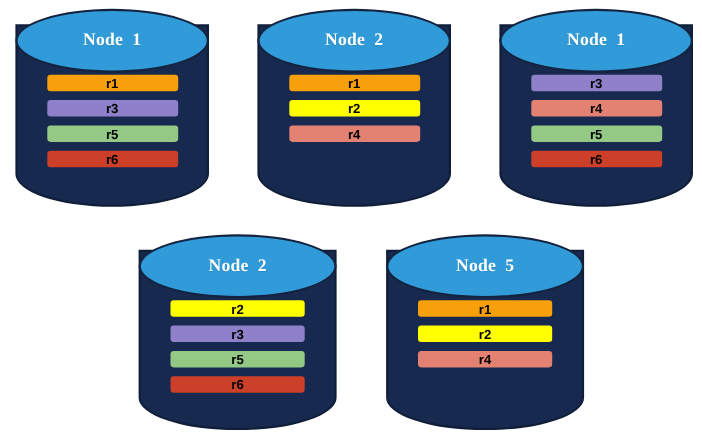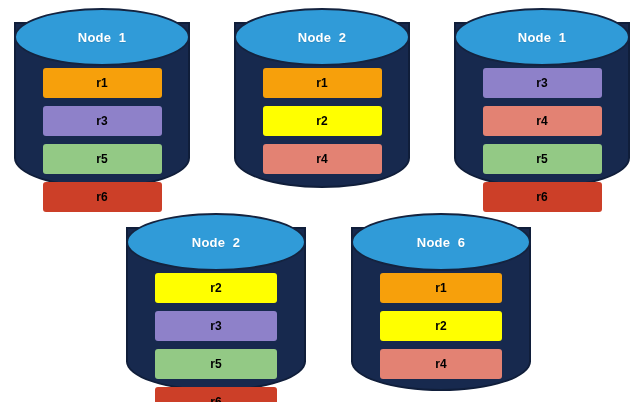--- a/index.html
+++ b/index.html
@@ -60,39 +60,40 @@
     box-sizing: border-box;
     border-radius: 50%;
     display: flex;
     align-items: center;
     justify-content: center;
   }
 
   .node-label {
     color: #ffffff;
     font-weight: bold;
-    font-size: 13px;
+    font-size: 16px;
     letter-spacing: 0.2px;
     white-space: pre;
     text-shadow: 0 1px 1px rgba(0,0,0,0.12);
+    font-family: Liberation Serif, serif;
   }
 
   
   .shards {
     position: absolute;
     left: 0;
     right: 0;
     display: flex;
     flex-direction: column;
     gap: 8px;
     align-items: center;
   }
 
   .shard {
-    height: 30px;
+    height: 15px;
     border-radius: 3px;
     display: flex;
     align-items: center;
     justify-content: center;
     color: #000000;
     font-size: 12px;
     font-weight: bold;
     line-height: 1;
     box-sizing: border-box;
   }
@@ -178,16 +179,16 @@
     </div>
     <div class="node" id="node-5">
       <div class="cyl-shadow"></div>
       <div class="cyl-body"></div>
       <div class="shards">
         <div class="shard" style="background: rgb(247, 160, 11);">r1</div>
         <div class="shard" style="background: rgb(255, 255, 0);">r2</div>
         <div class="shard" style="background: rgb(227, 130, 115);">r4</div>
       </div>
       <div class="cyl-top">
-        <span class="node-label">Node  6</span>
+        <span class="node-label">Node  5</span>
       </div>
     </div>
   </div>
 
 </body></html>

